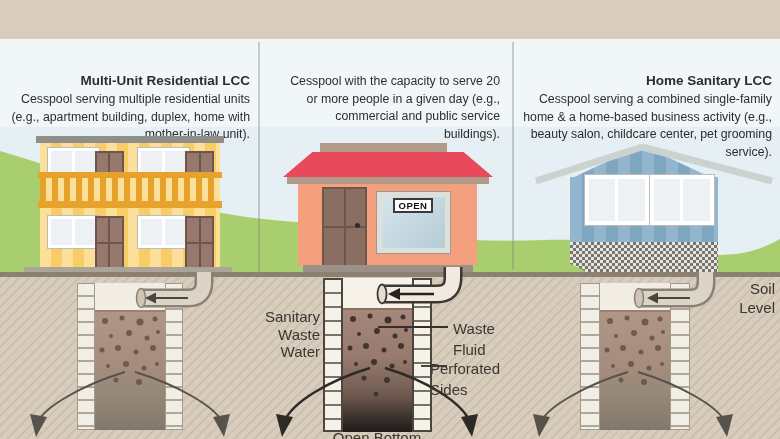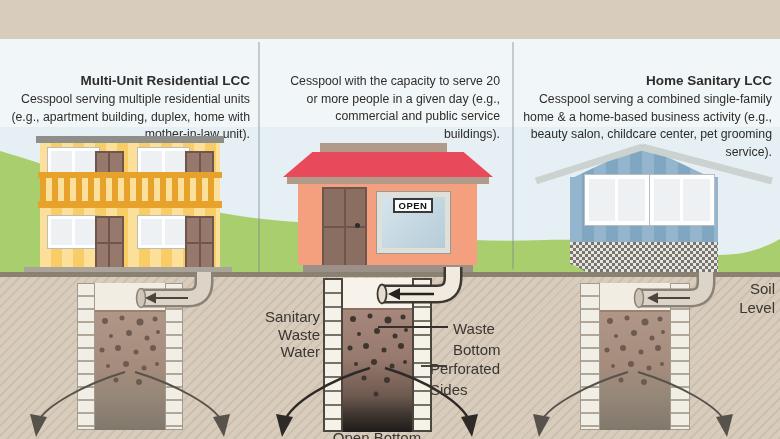--- a/index.html
+++ b/index.html
@@ -262,21 +262,21 @@
     <line x1="421" y1="366" x2="447" y2="366" stroke="#35302c" stroke-width="1.8"></line>
   </svg>
 
   <div class="soil-label" style="left:240px;top:308px;width:80px;text-align:right;">
     <span>Sanitary</span><br>
     <span>Waste</span><br>
     <span>Water</span>
   </div>
   <div class="soil-label" style="left:453px;top:318px;line-height:21px;">
     <span>Waste</span><br>
-    <span>Bottom</span>
+    <span>Fluid</span>
   </div>
   <div class="soil-label" style="left:430px;top:358px;line-height:21px;">
     <span>Perforated</span><br>
     <span>Sides</span>
   </div>
   <div class="soil-label" style="left:720px;top:279px;width:55px;text-align:right;line-height:19px;">
     <span>Soil</span><br>
     <span>Level</span>
   </div>
   <div class="soil-label" style="left:327px;top:429px;width:100px;text-align:center;">Open Bottom</div>

